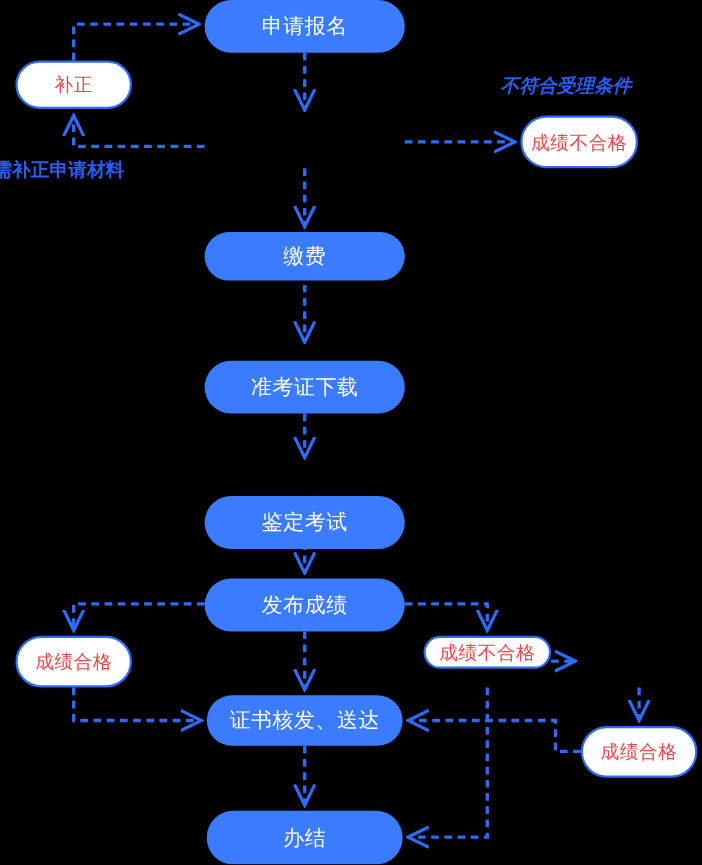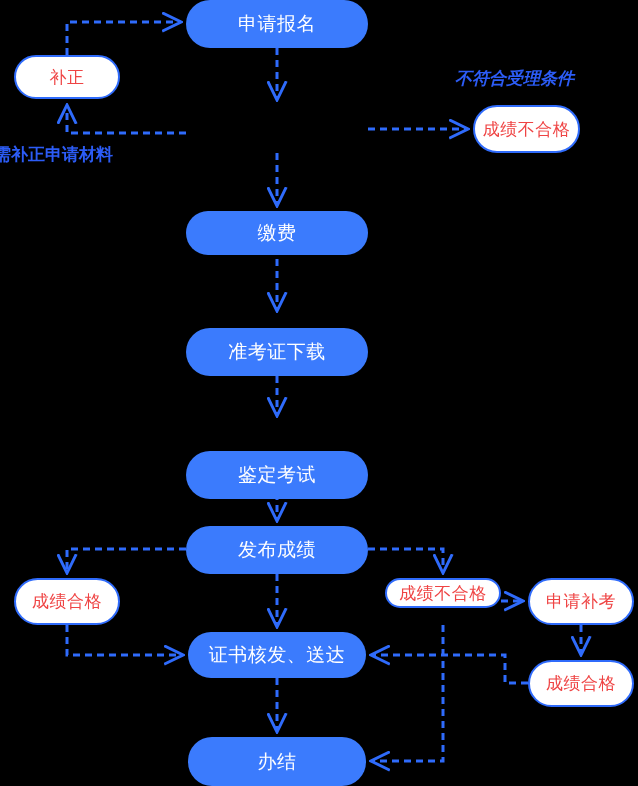--- a/index.html
+++ b/index.html
@@ -108,21 +108,20 @@
 
   <div class="node filled" style="left:186px;top:0px;width:182px;height:48px;">申请报名</div>
   <div class="node outline" style="left:14px;top:55px;width:106px;height:44px;">补正</div>
   <div class="node outline" style="left:473px;top:105px;width:107px;height:48px;">成绩不合格</div>
   <div class="node filled" style="left:186px;top:211px;width:182px;height:44px;">缴费</div>
   <div class="node filled" style="left:186px;top:328px;width:182px;height:48px;">准考证下载</div>
   <div class="node filled" style="left:186px;top:421px;width:182px;height:48px;margin-top:30px;">鉴定考试</div>
   <div class="node filled" style="left:186px;top:526px;width:182px;height:48px;text-align:center;">发布成绩</div>
   <div class="node outline" style="left:14px;top:578px;width:106px;height:47px;">成绩合格</div>
   <div class="node outline" style="left:385px;top:578px;width:116px;height:30px;">成绩不合格</div>
-  <div class="node outline" style="left:528px;top:578px;width:106px;height:47px;">申请补考</div>
   <div class="node outline" style="left:528px;top:660px;width:106px;height:47px;">成绩合格</div>
   <div class="node filled" style="left:188px;top:632px;width:178px;height:46px;">证书核发、送达</div>
   <div class="node filled" style="left:188px;top:737px;width:178px;height:49px;border-bottom-left-radius:24px;border-bottom-right-radius:24px;text-align:right;">办结</div>
 
   <div class="edge-label" style="left:-6px;top:143px;">需补正申请材料</div>
   <div class="edge-label" style="left:455px;top:67px;font-style:italic;">不符合受理条件</div>
 
 </div>
 
 </body></html>

